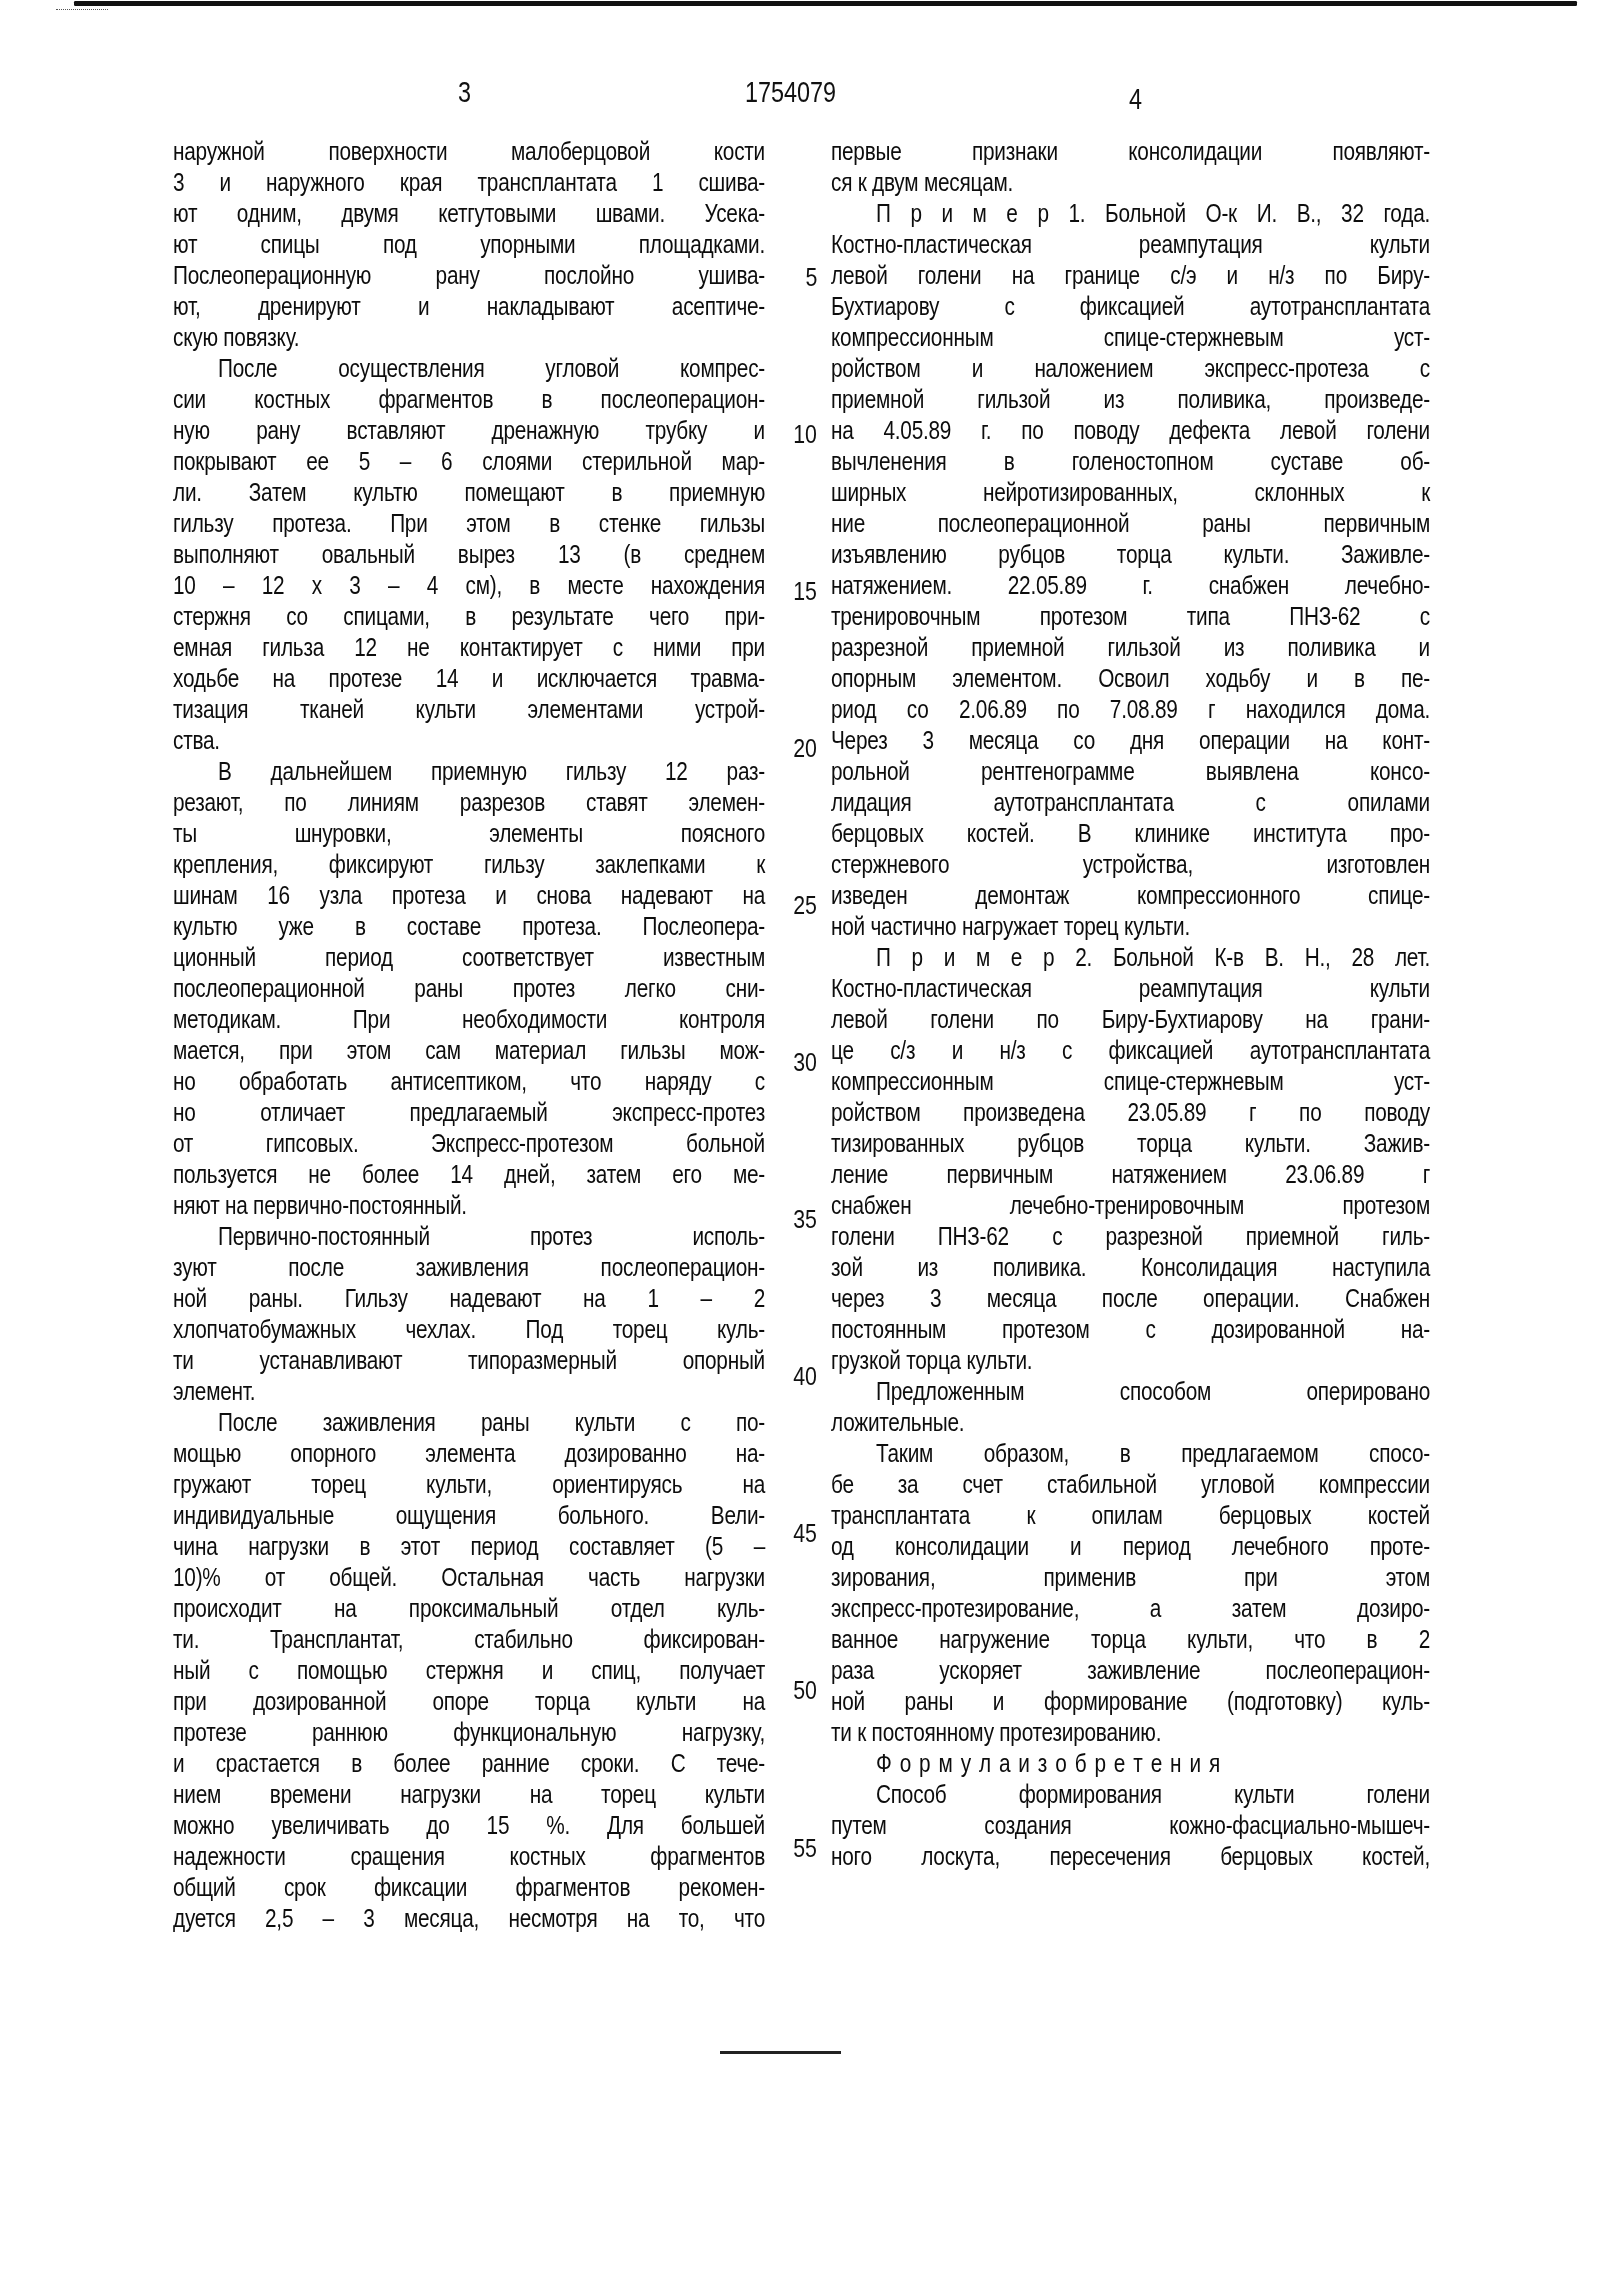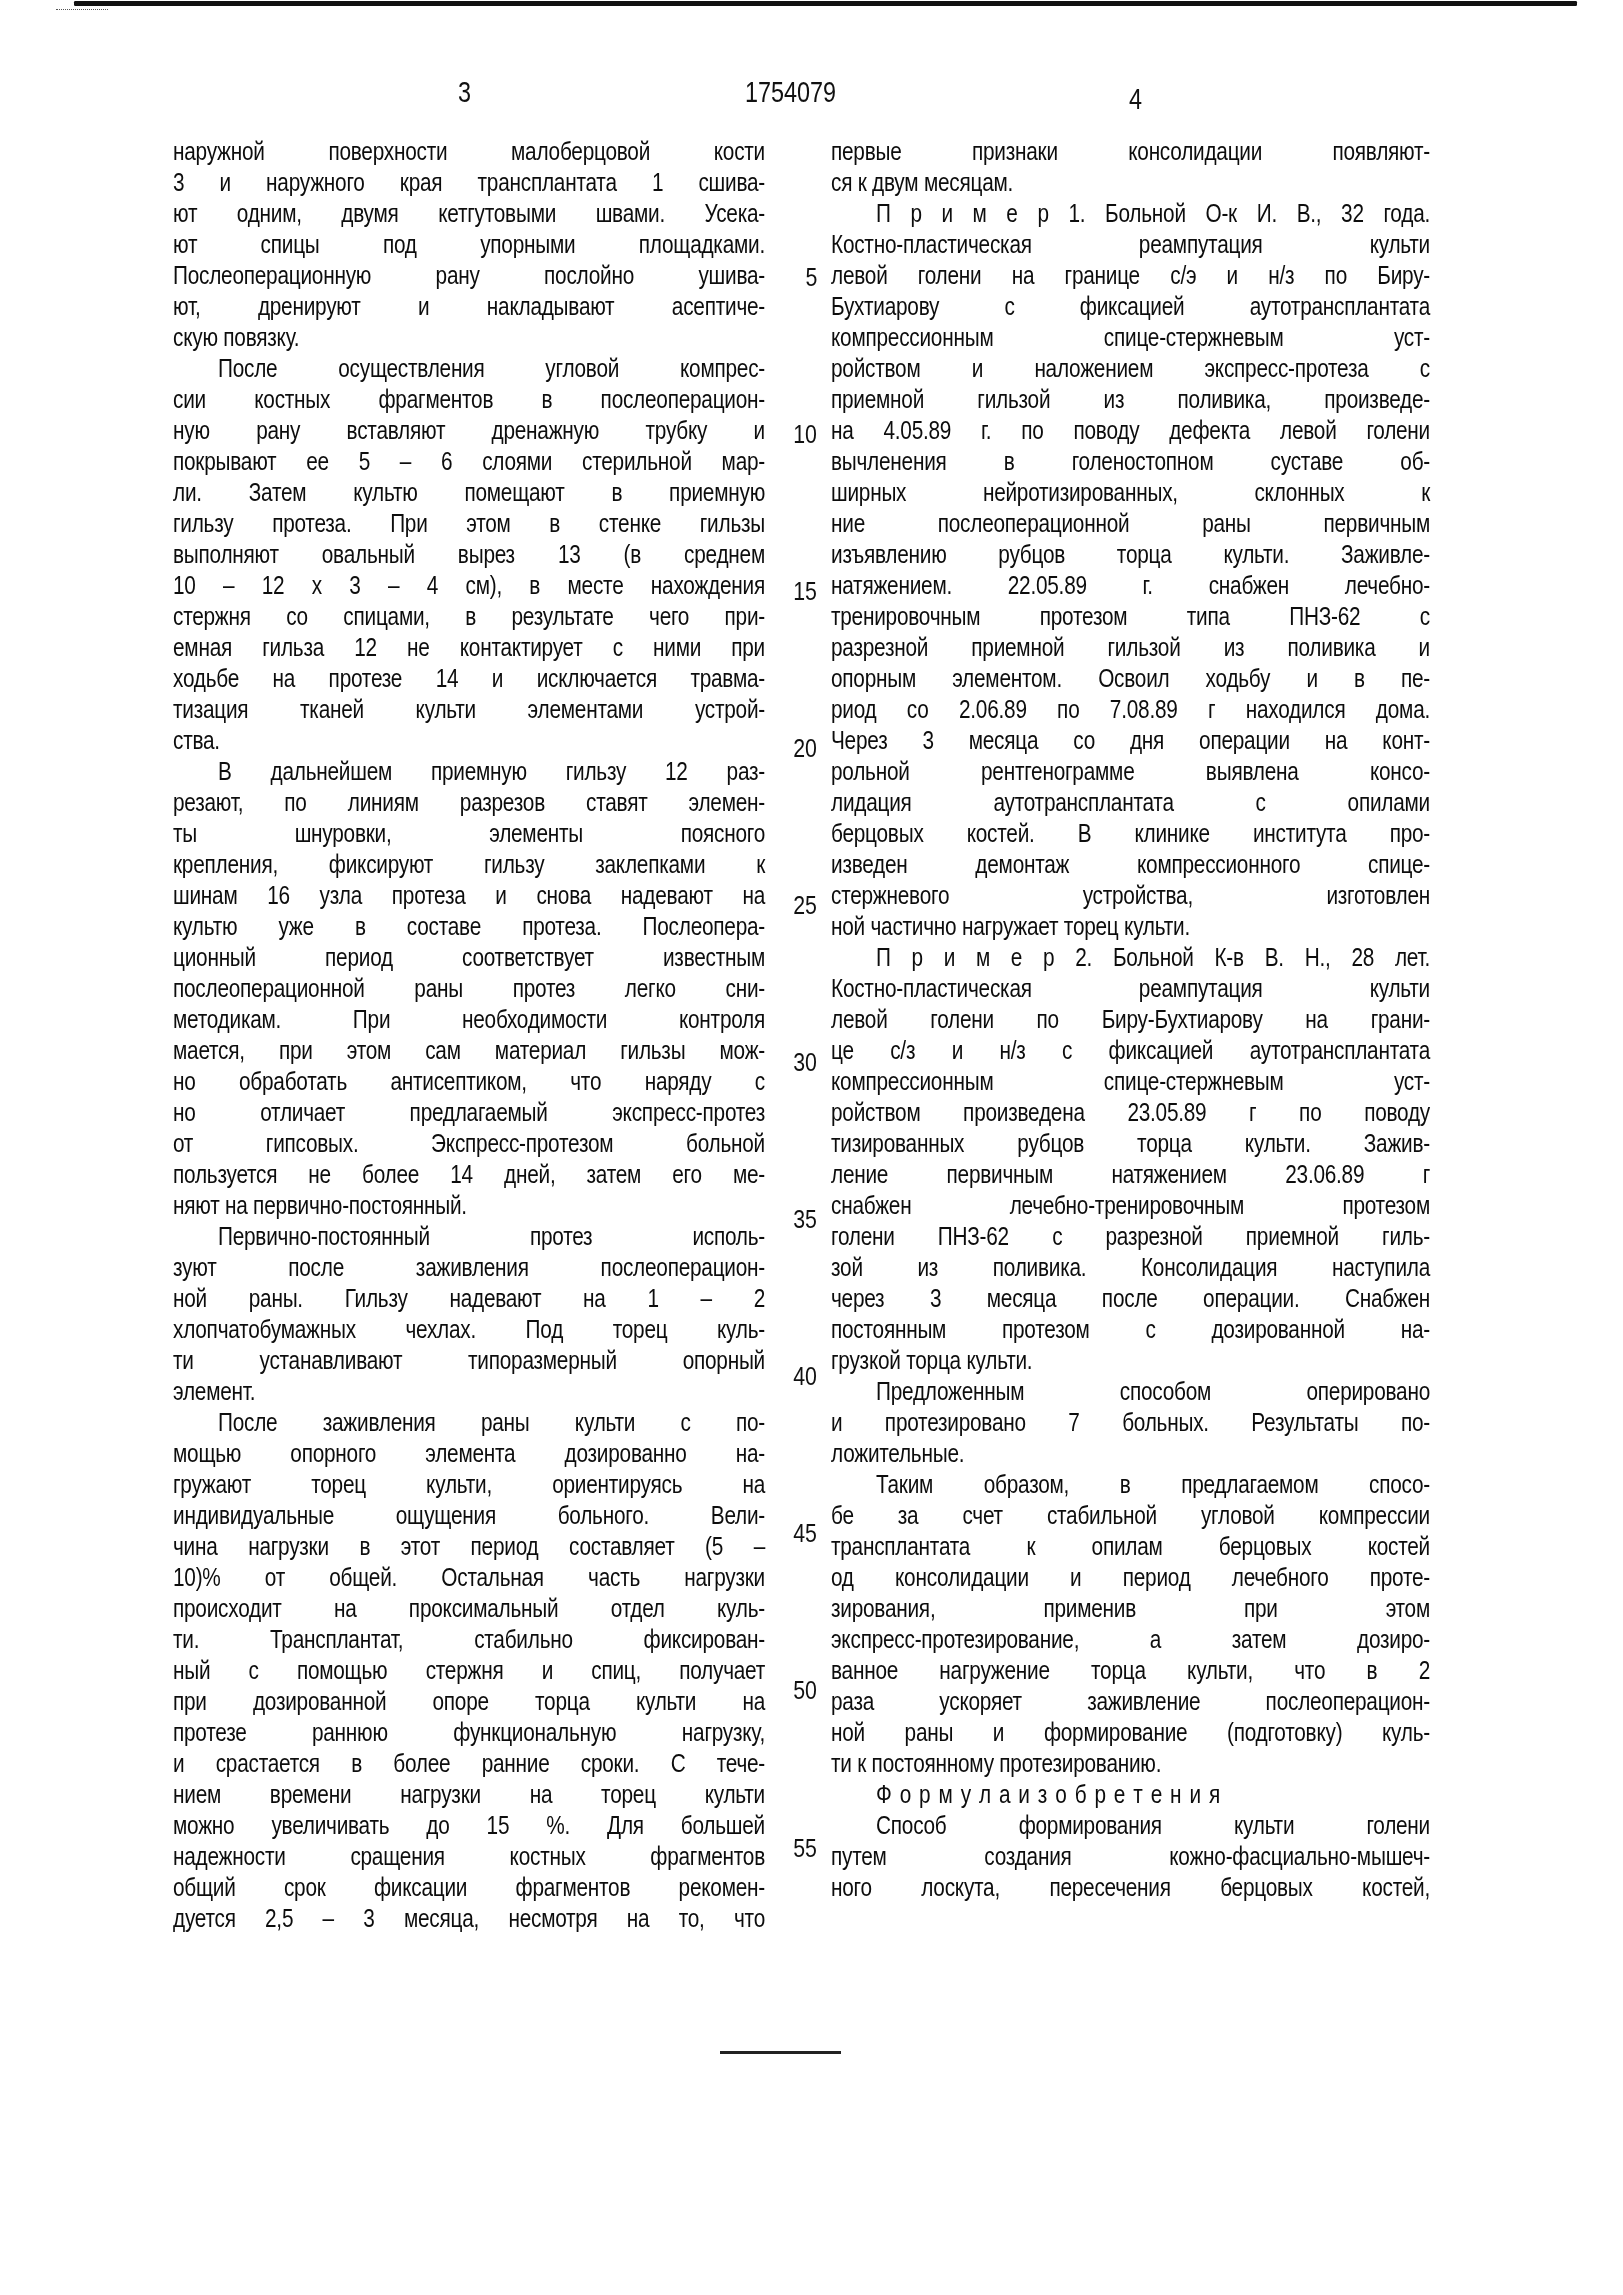--- a/index.html
+++ b/index.html
@@ -120,39 +120,38 @@
       <div class="ln"><span class="inner" style="text-align: justify; text-align-last: justify;">изъявлению рубцов торца культи. Заживле-</span></div>
       <div class="ln"><span class="inner" style="text-align: justify; text-align-last: justify;">натяжением. 22.05.89 г. снабжен лечебно-</span></div>
       <div class="ln"><span class="inner" style="text-align: justify; text-align-last: justify;">тренировочным протезом типа ПНЗ-62 с</span></div>
       <div class="ln"><span class="inner" style="text-align: justify; text-align-last: justify;">разрезной приемной гильзой из поливика и</span></div>
       <div class="ln"><span class="inner" style="text-align: justify; text-align-last: justify;">опорным элементом. Освоил ходьбу и в пе-</span></div>
       <div class="ln"><span class="inner" style="text-align: justify; text-align-last: justify;">риод со 2.06.89 по 7.08.89 г находился дома.</span></div>
       <div class="ln"><span class="inner" style="text-align: justify; text-align-last: justify;">Через 3 месяца со дня операции на конт-</span></div>
       <div class="ln"><span class="inner" style="text-align: justify; text-align-last: justify;">рольной рентгенограмме выявлена консо-</span></div>
       <div class="ln"><span class="inner" style="text-align: justify; text-align-last: justify;">лидация аутотрансплантата с опилами</span></div>
       <div class="ln"><span class="inner" style="text-align: justify; text-align-last: justify;">берцовых костей. В клинике института про-</span></div>
+      <div class="ln"><span class="inner" style="text-align: justify; text-align-last: justify;">стержневого устройства, изготовлен</span></div>
       <div class="ln"><span class="inner" style="text-align: justify; text-align-last: justify;">изведен демонтаж компрессионного спице-</span></div>
-      <div class="ln"><span class="inner" style="text-align: justify; text-align-last: justify;">стержневого устройства, изготовлен</span></div>
       <div class="ln last"><span class="inner">ной частично нагружает торец культи.</span></div>
       <div class="ln indent"><span class="inner" style="text-align: justify; text-align-last: justify;">П р и м е р 2. Больной К-в В. Н., 28 лет.</span></div>
       <div class="ln"><span class="inner" style="text-align: justify; text-align-last: justify;">Костно-пластическая реампутация культи</span></div>
       <div class="ln"><span class="inner" style="text-align: justify; text-align-last: justify;">левой голени по Биру-Бухтиарову на грани-</span></div>
       <div class="ln"><span class="inner" style="text-align: justify; text-align-last: justify;">це с/з и н/з с фиксацией аутотрансплантата</span></div>
       <div class="ln"><span class="inner" style="text-align: justify; text-align-last: justify;">компрессионным спице-стержневым уст-</span></div>
       <div class="ln"><span class="inner" style="text-align: justify; text-align-last: justify;">ройством произведена 23.05.89 г по поводу</span></div>
       <div class="ln"><span class="inner" style="text-align: justify; text-align-last: justify;">тизированных рубцов торца культи. Зажив-</span></div>
       <div class="ln"><span class="inner" style="text-align: justify; text-align-last: justify;">ление первичным натяжением 23.06.89 г</span></div>
       <div class="ln"><span class="inner" style="text-align: justify; text-align-last: justify;">снабжен лечебно-тренировочным протезом</span></div>
       <div class="ln"><span class="inner" style="text-align: justify; text-align-last: justify;">голени ПНЗ-62 с разрезной приемной гиль-</span></div>
       <div class="ln"><span class="inner" style="text-align: justify; text-align-last: justify;">зой из поливика. Консолидация наступила</span></div>
       <div class="ln"><span class="inner" style="text-align: justify; text-align-last: justify;">через 3 месяца после операции. Снабжен</span></div>
       <div class="ln"><span class="inner" style="text-align: justify; text-align-last: justify;">постоянным протезом с дозированной на-</span></div>
       <div class="ln last"><span class="inner">грузкой торца культи.</span></div>
       <div class="ln indent"><span class="inner" style="text-align: justify; text-align-last: justify;">Предложенным способом оперировано</span></div>
-      <div class="ln"><span class="inner" style="text-align: justify; text-align-last: justify;">и протезировано 7 больных. Результаты по-</span></div>
       <div class="ln last"><span class="inner">ложительные.</span></div>
       <div class="ln indent"><span class="inner" style="text-align: justify; text-align-last: justify;">Таким образом, в предлагаемом спосо-</span></div>
       <div class="ln"><span class="inner" style="text-align: justify; text-align-last: justify;">бе за счет стабильной угловой компрессии</span></div>
       <div class="ln"><span class="inner" style="text-align: justify; text-align-last: justify;">трансплантата к опилам берцовых костей</span></div>
       <div class="ln"><span class="inner" style="text-align: justify; text-align-last: justify;">од консолидации и период лечебного проте-</span></div>
       <div class="ln"><span class="inner" style="text-align: justify; text-align-last: justify;">зирования, применив при этом</span></div>
       <div class="ln"><span class="inner" style="text-align: justify; text-align-last: justify;">экспресс-протезирование, а затем дозиро-</span></div>
       <div class="ln"><span class="inner" style="text-align: justify; text-align-last: justify;">ванное нагружение торца культи, что в 2</span></div>
       <div class="ln"><span class="inner" style="text-align: justify; text-align-last: justify;">раза ускоряет заживление послеопераци­он-</span></div>
       <div class="ln"><span class="inner" style="text-align: justify; text-align-last: justify;">ной раны и формирование (подготовку) куль-</span></div>

